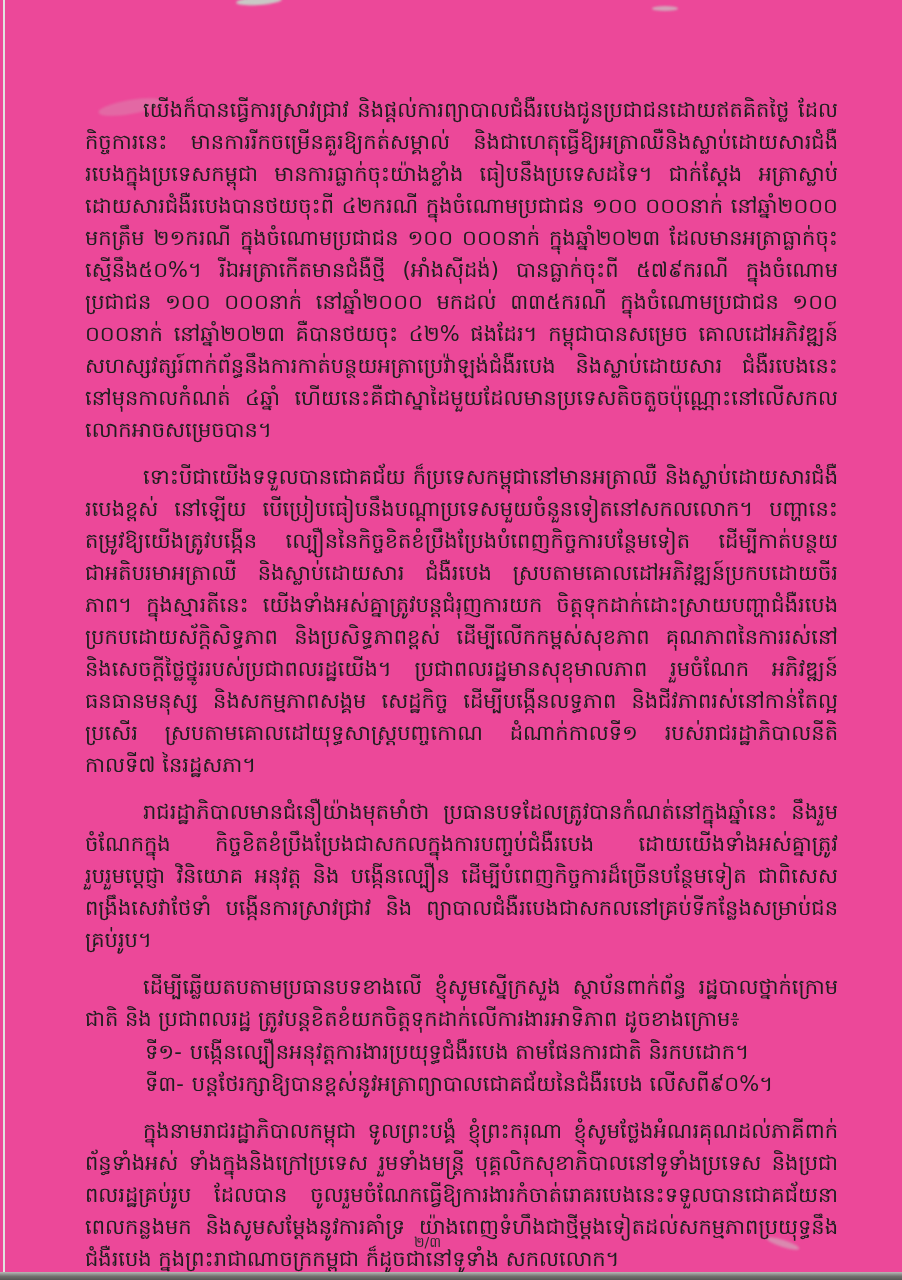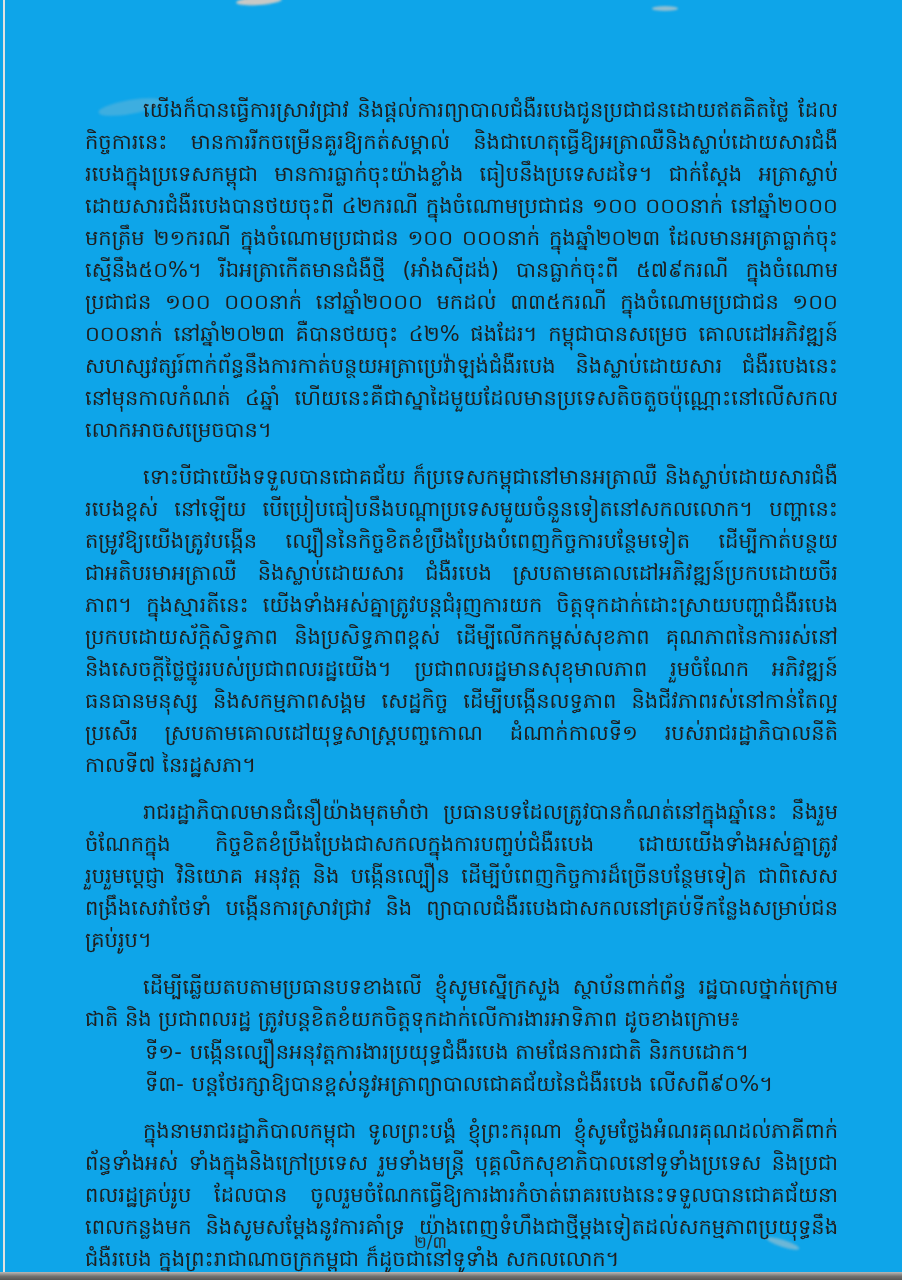--- a/index.html
+++ b/index.html
@@ -4,21 +4,21 @@
 <style>
   html, body {
     margin: 0;
     padding: 0;
     background: #ffffff;
   }
   .page {
     position: relative;
     width: 902px;
     height: 1280px;
-    background: #0ea5e9;
+    background: #ec4899;
     overflow: hidden;
     font-family: "DejaVu Sans", sans-serif;
     color: #1e1e1e;
   }
   
   .left-edge {
     position: absolute;
     left: 3px; top: 0;
     width: 2px; height: 100%;
     background: #e2e2e0;
@@ -56,21 +56,21 @@
   .list-item {
     padding-left: 100px;
     text-indent: -40px;
     margin: 0;
   }
   .list-item .marker { margin-right: 8px; }
   .footer-pagenum {
     position: absolute;
     left: 414px;
     top: 1230px;
-    font-size: 17px;
+    font-size: 14px;
     line-height: 24px;
     color: #2c2c2c;
   }
 </style>
 </head>
 <body>
 
 <div class="page">
 
   <div class="left-edge"></div>

